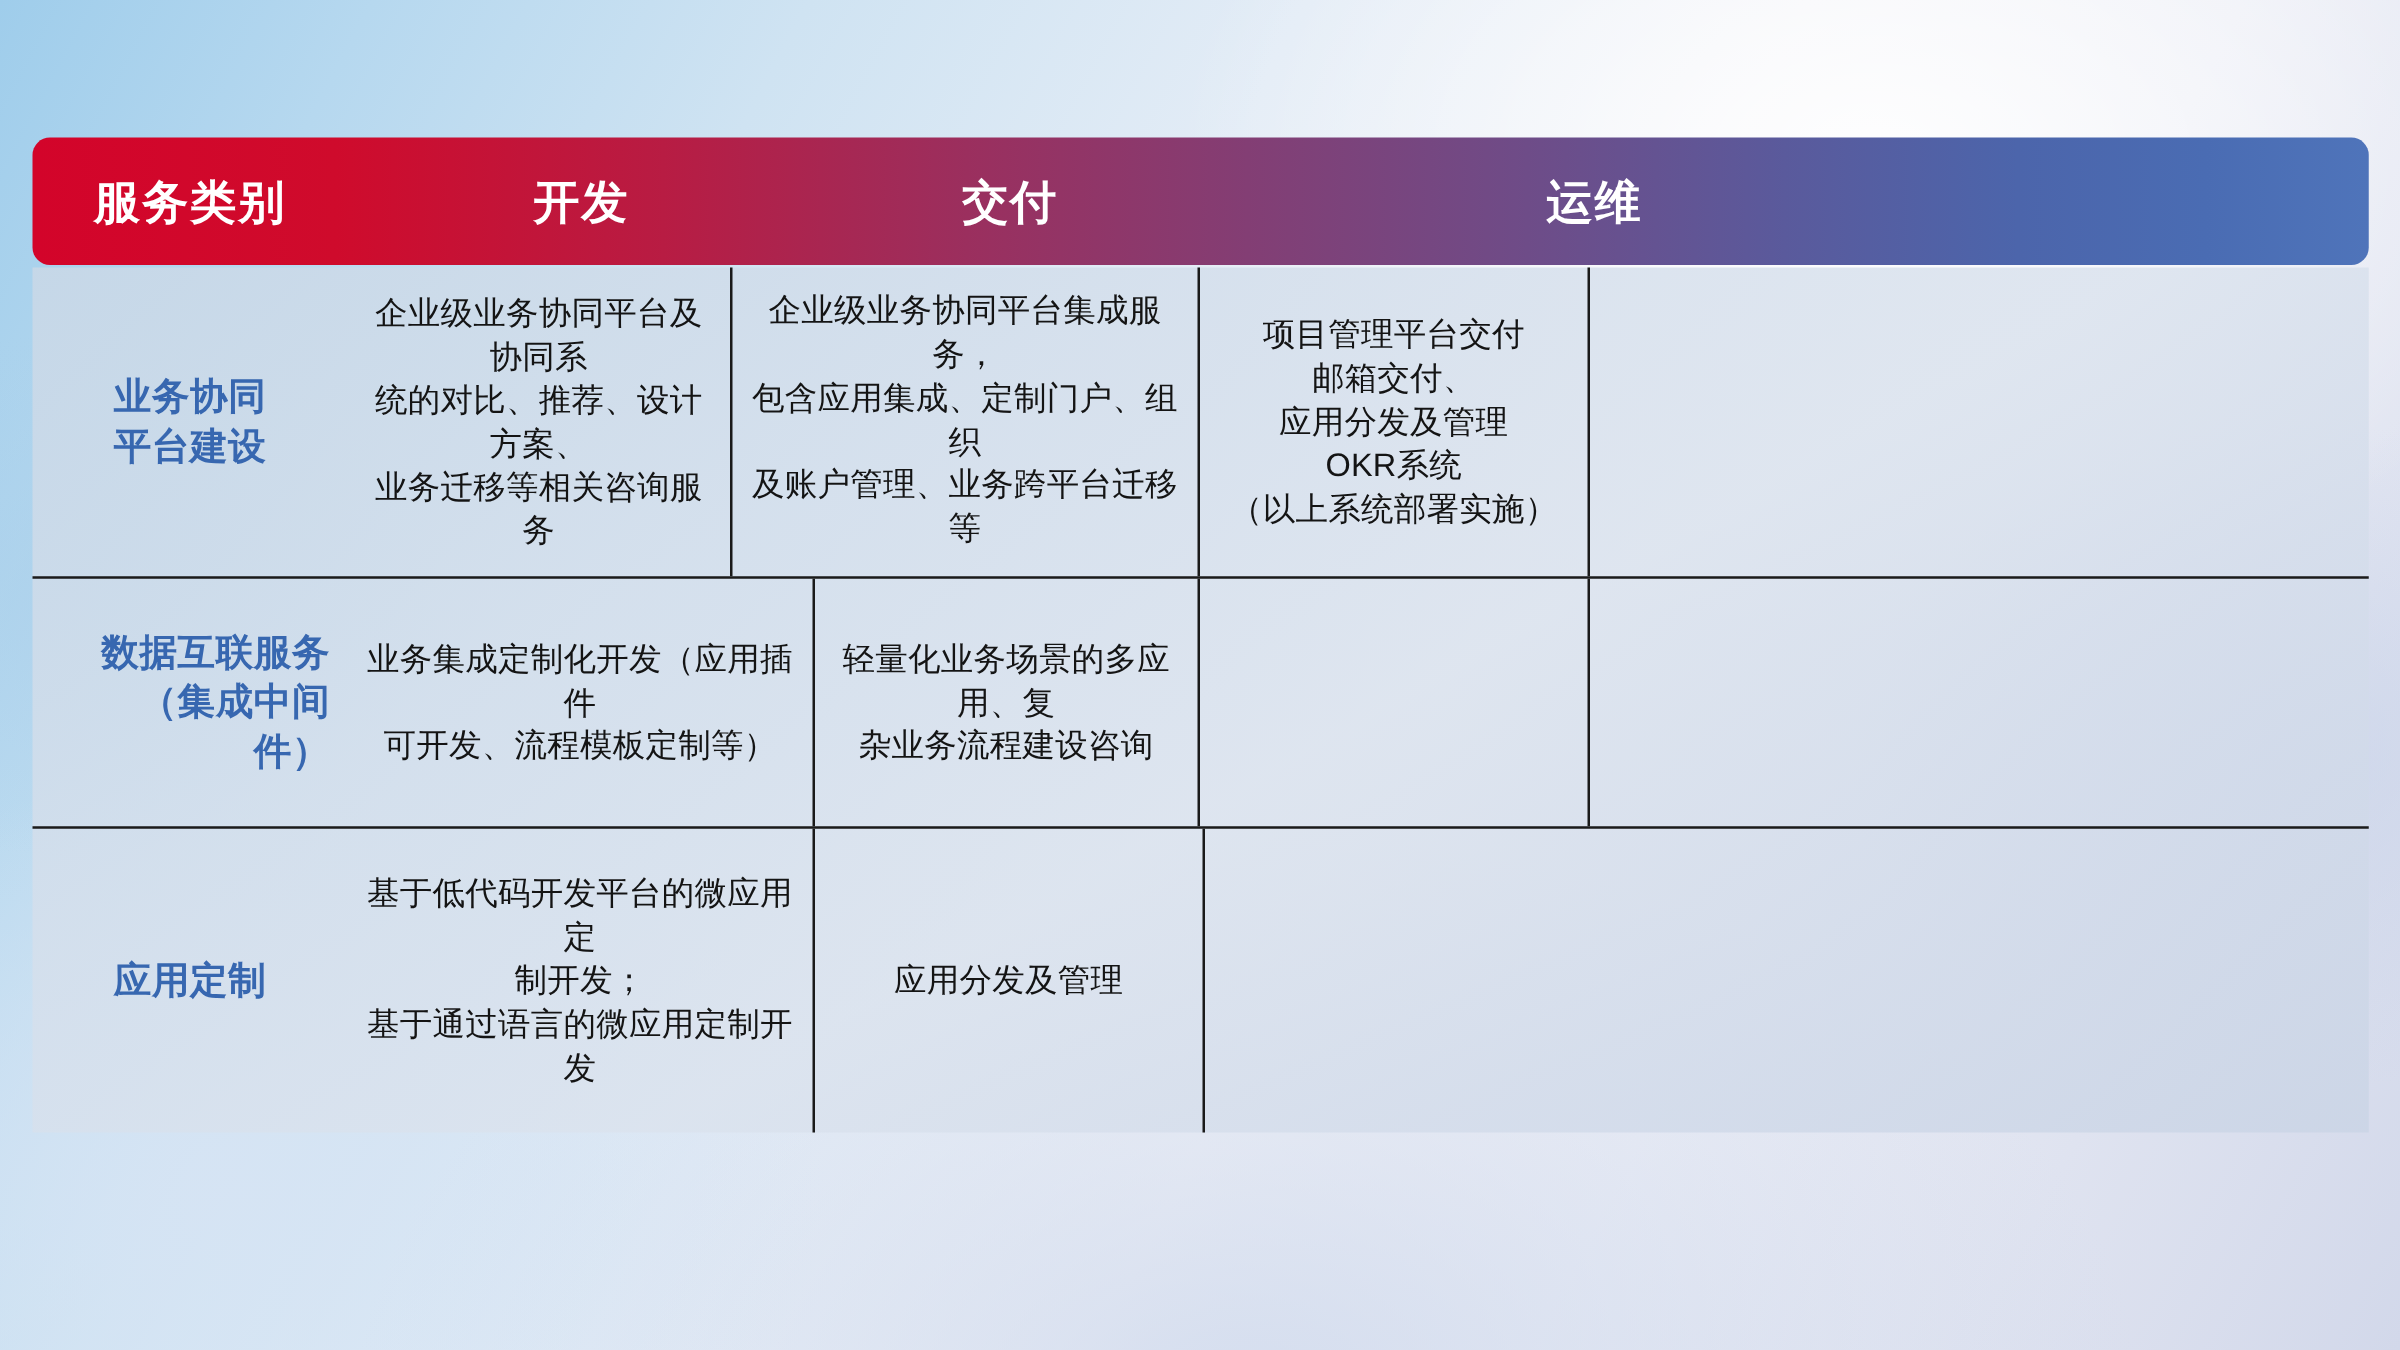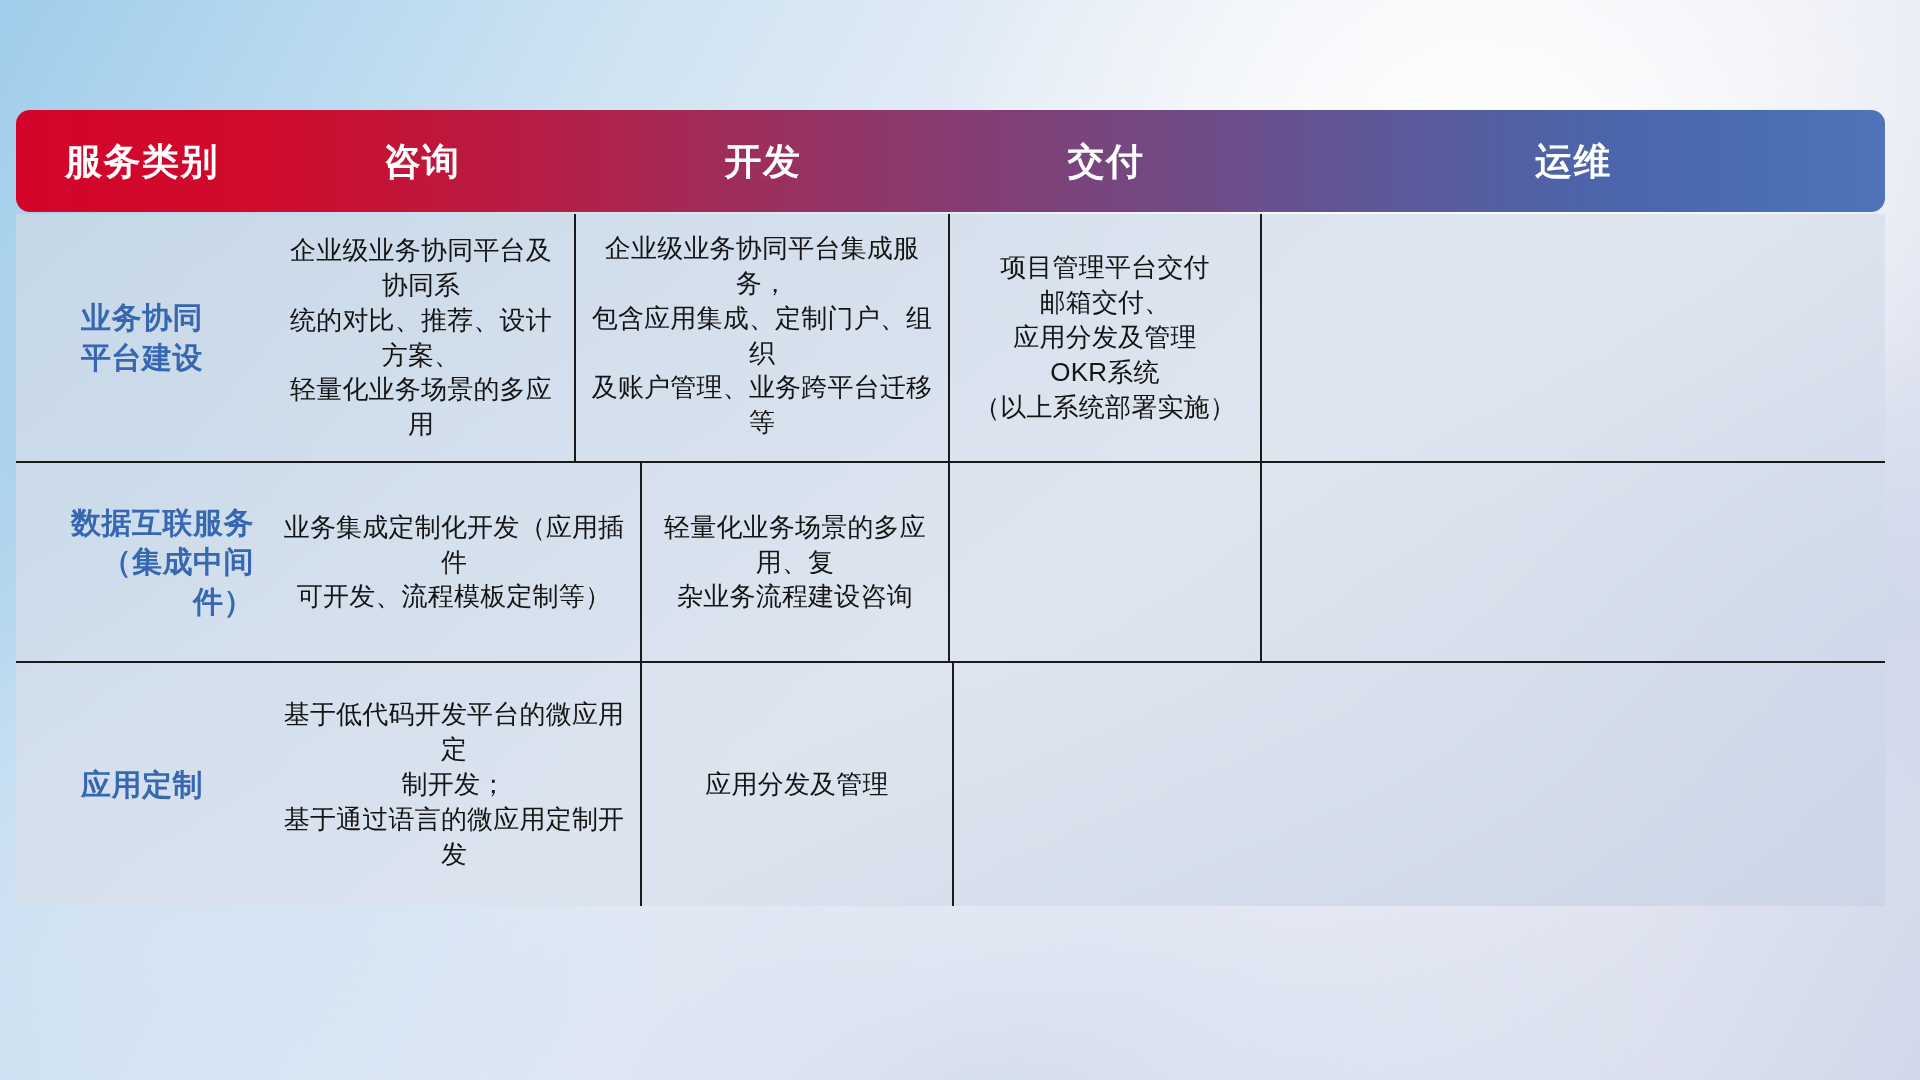--- a/index.html
+++ b/index.html
@@ -38,21 +38,21 @@
     content:"";
     position:absolute; inset:0;
     background:
       radial-gradient(ellipse 520px 380px at 96% 56%, rgba(196,208,232,0.55) 0%, rgba(196,208,232,0) 70%),
       radial-gradient(ellipse 420px 300px at 3% 44%, rgba(168,206,234,0.5) 0%, rgba(168,206,234,0) 70%);
   }
 
   
   #table-wrap {
     position: absolute;
-    left: 16px;
+    left: 26px;
     top: 110px;
     width: 1869px;
     height: 845px;
   }
 
   
   .thead {
     position: relative;
     height: 102px;
     border-radius: 14px;
@@ -136,37 +136,36 @@
 </style>
 </head>
 <body>
 
 <div id="bg"></div>
 
 <div id="table-wrap">
 
   <div class="thead">
     <div class="th c0">服务类别</div>
-    <div class="th c1">咨询</div>
     <div class="th c2">开发</div>
     <div class="th c3">交付</div>
     <div class="th c4">运维</div>
   </div>
 
   <div class="tbody">
 
     <div class="trow" style="height:247px">
       <div class="tcell c0 first">
         <div class="rowlabel" style="white-space: pre-line;">业务协同
 平台建设</div>
       </div>
       <div class="tcell c1">
         <div class="celltext" style="white-space: pre-line;">企业级业务协同平台及协同系
 统的对比、推荐、设计方案、
-轻量化业务场景的多应用</div>
+业务迁移等相关咨询服务</div>
       </div>
       <div class="tcell c2">
         <div class="celltext" style="white-space: pre-line; font-family: Liberation Mono, monospace;">企业级业务协同平台集成服务，
 包含应用集成、定制门户、组织
 及账户管理、业务跨平台迁移等</div>
       </div>
       <div class="tcell c3">
         <div class="celltext" style="white-space: pre-line;">项目管理平台交付
 邮箱交付、
 应用分发及管理

